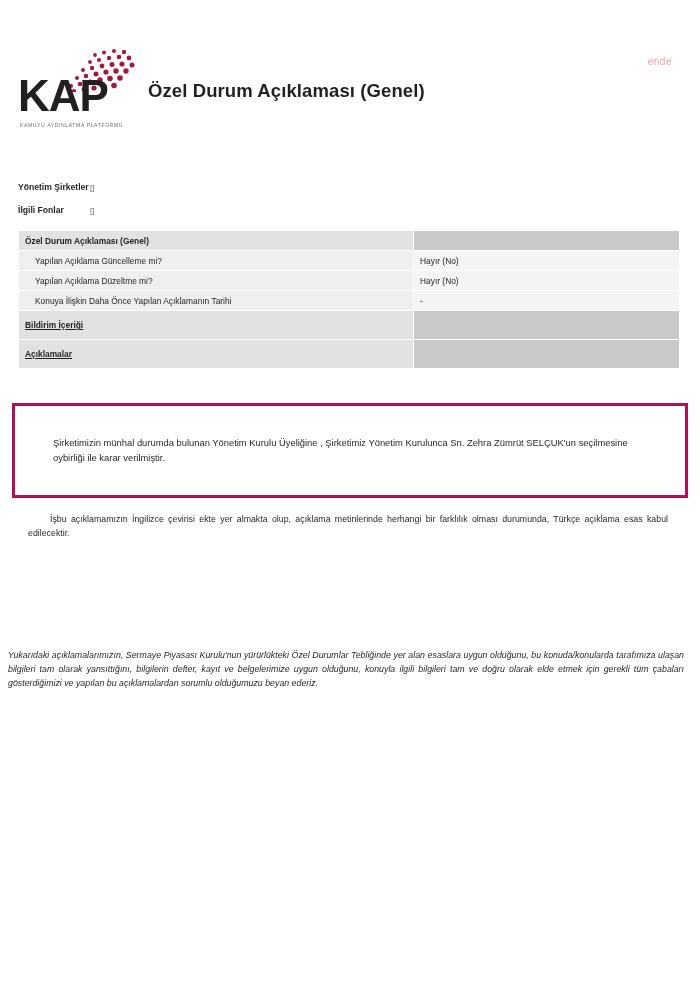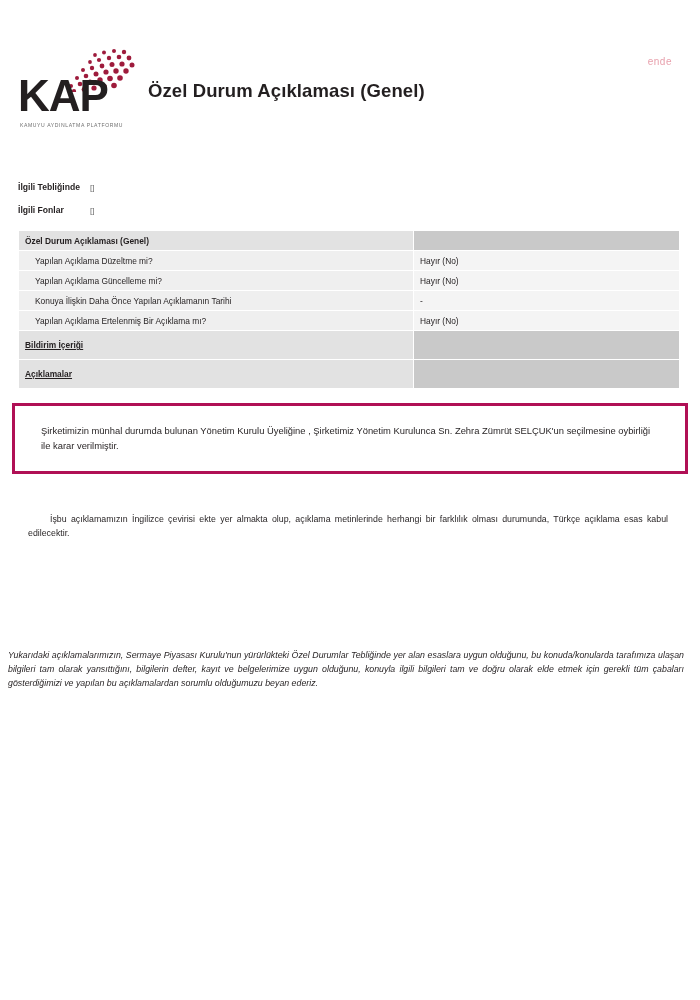--- a/index.html
+++ b/index.html
@@ -143,21 +143,21 @@
     position: absolute;
     left: 12px;
     top: 403px;
     width: 676px;
     box-sizing: border-box;
     border: 3px solid #b01055;
     padding: 14px 20px 14px 22px;
     background: #ffffff;
   }
   .highlight p {
-    margin: 4px;
+    margin: 16px;
     font-size: 9.4px;
     line-height: 1.55;
     color: #231f20;
   }
 
   
   .para-en {
     position: absolute;
     left: 28px;
     top: 512px;
@@ -225,51 +225,47 @@
       </svg>
       <div class="logo-text">KAP</div>
       <div class="logo-sub">KAMUYU AYDINLATMA PLATFORMU</div>
     </div>
     <div class="doc-title">Özel Durum Açıklaması (Genel)</div>
     <div class="corner-mark">ende</div>
   </div>
 
   <div class="meta">
     <div class="meta-row">
-      <span class="meta-label">İlgili Tebliğinde</span>
+      <span class="meta-label">Yönetim Şirketler</span>
       <span class="meta-val">[]</span>
     </div>
     <div class="meta-row">
       <span class="meta-label">İlgili Fonlar</span>
       <span class="meta-val">[]</span>
     </div>
   </div>
 
   <table class="tbl">
     <tbody>
       <tr class="headrow">
         <td class="lbl bold">Özel Durum Açıklaması (Genel)</td>
         <td class="val"></td>
       </tr>
       <tr>
+        <td class="lbl indent">Yapılan Açıklama Güncelleme mi?</td>
+        <td class="val">Hayır (No)</td>
+      </tr>
+      <tr>
         <td class="lbl indent">Yapılan Açıklama Düzeltme mi?</td>
-        <td class="val">Hayır (No)</td>
-      </tr>
-      <tr>
-        <td class="lbl indent">Yapılan Açıklama Güncelleme mi?</td>
         <td class="val">Hayır (No)</td>
       </tr>
       <tr>
         <td class="lbl indent">Konuya İlişkin Daha Önce Yapılan Açıklamanın Tarihi</td>
         <td class="val">-</td>
       </tr>
-      <tr>
-        <td class="lbl indent">Yapılan Açıklama Ertelenmiş Bir Açıklama mı?</td>
-        <td class="val">Hayır (No)</td>
-      </tr>
       <tr class="blockrow tall">
         <td class="lbl bold">Bildirim İçeriği</td>
         <td class="val"></td>
       </tr>
       <tr class="blockrow tall">
         <td class="lbl bold">Açıklamalar</td>
         <td class="val"></td>
       </tr>
     </tbody>
   </table>

